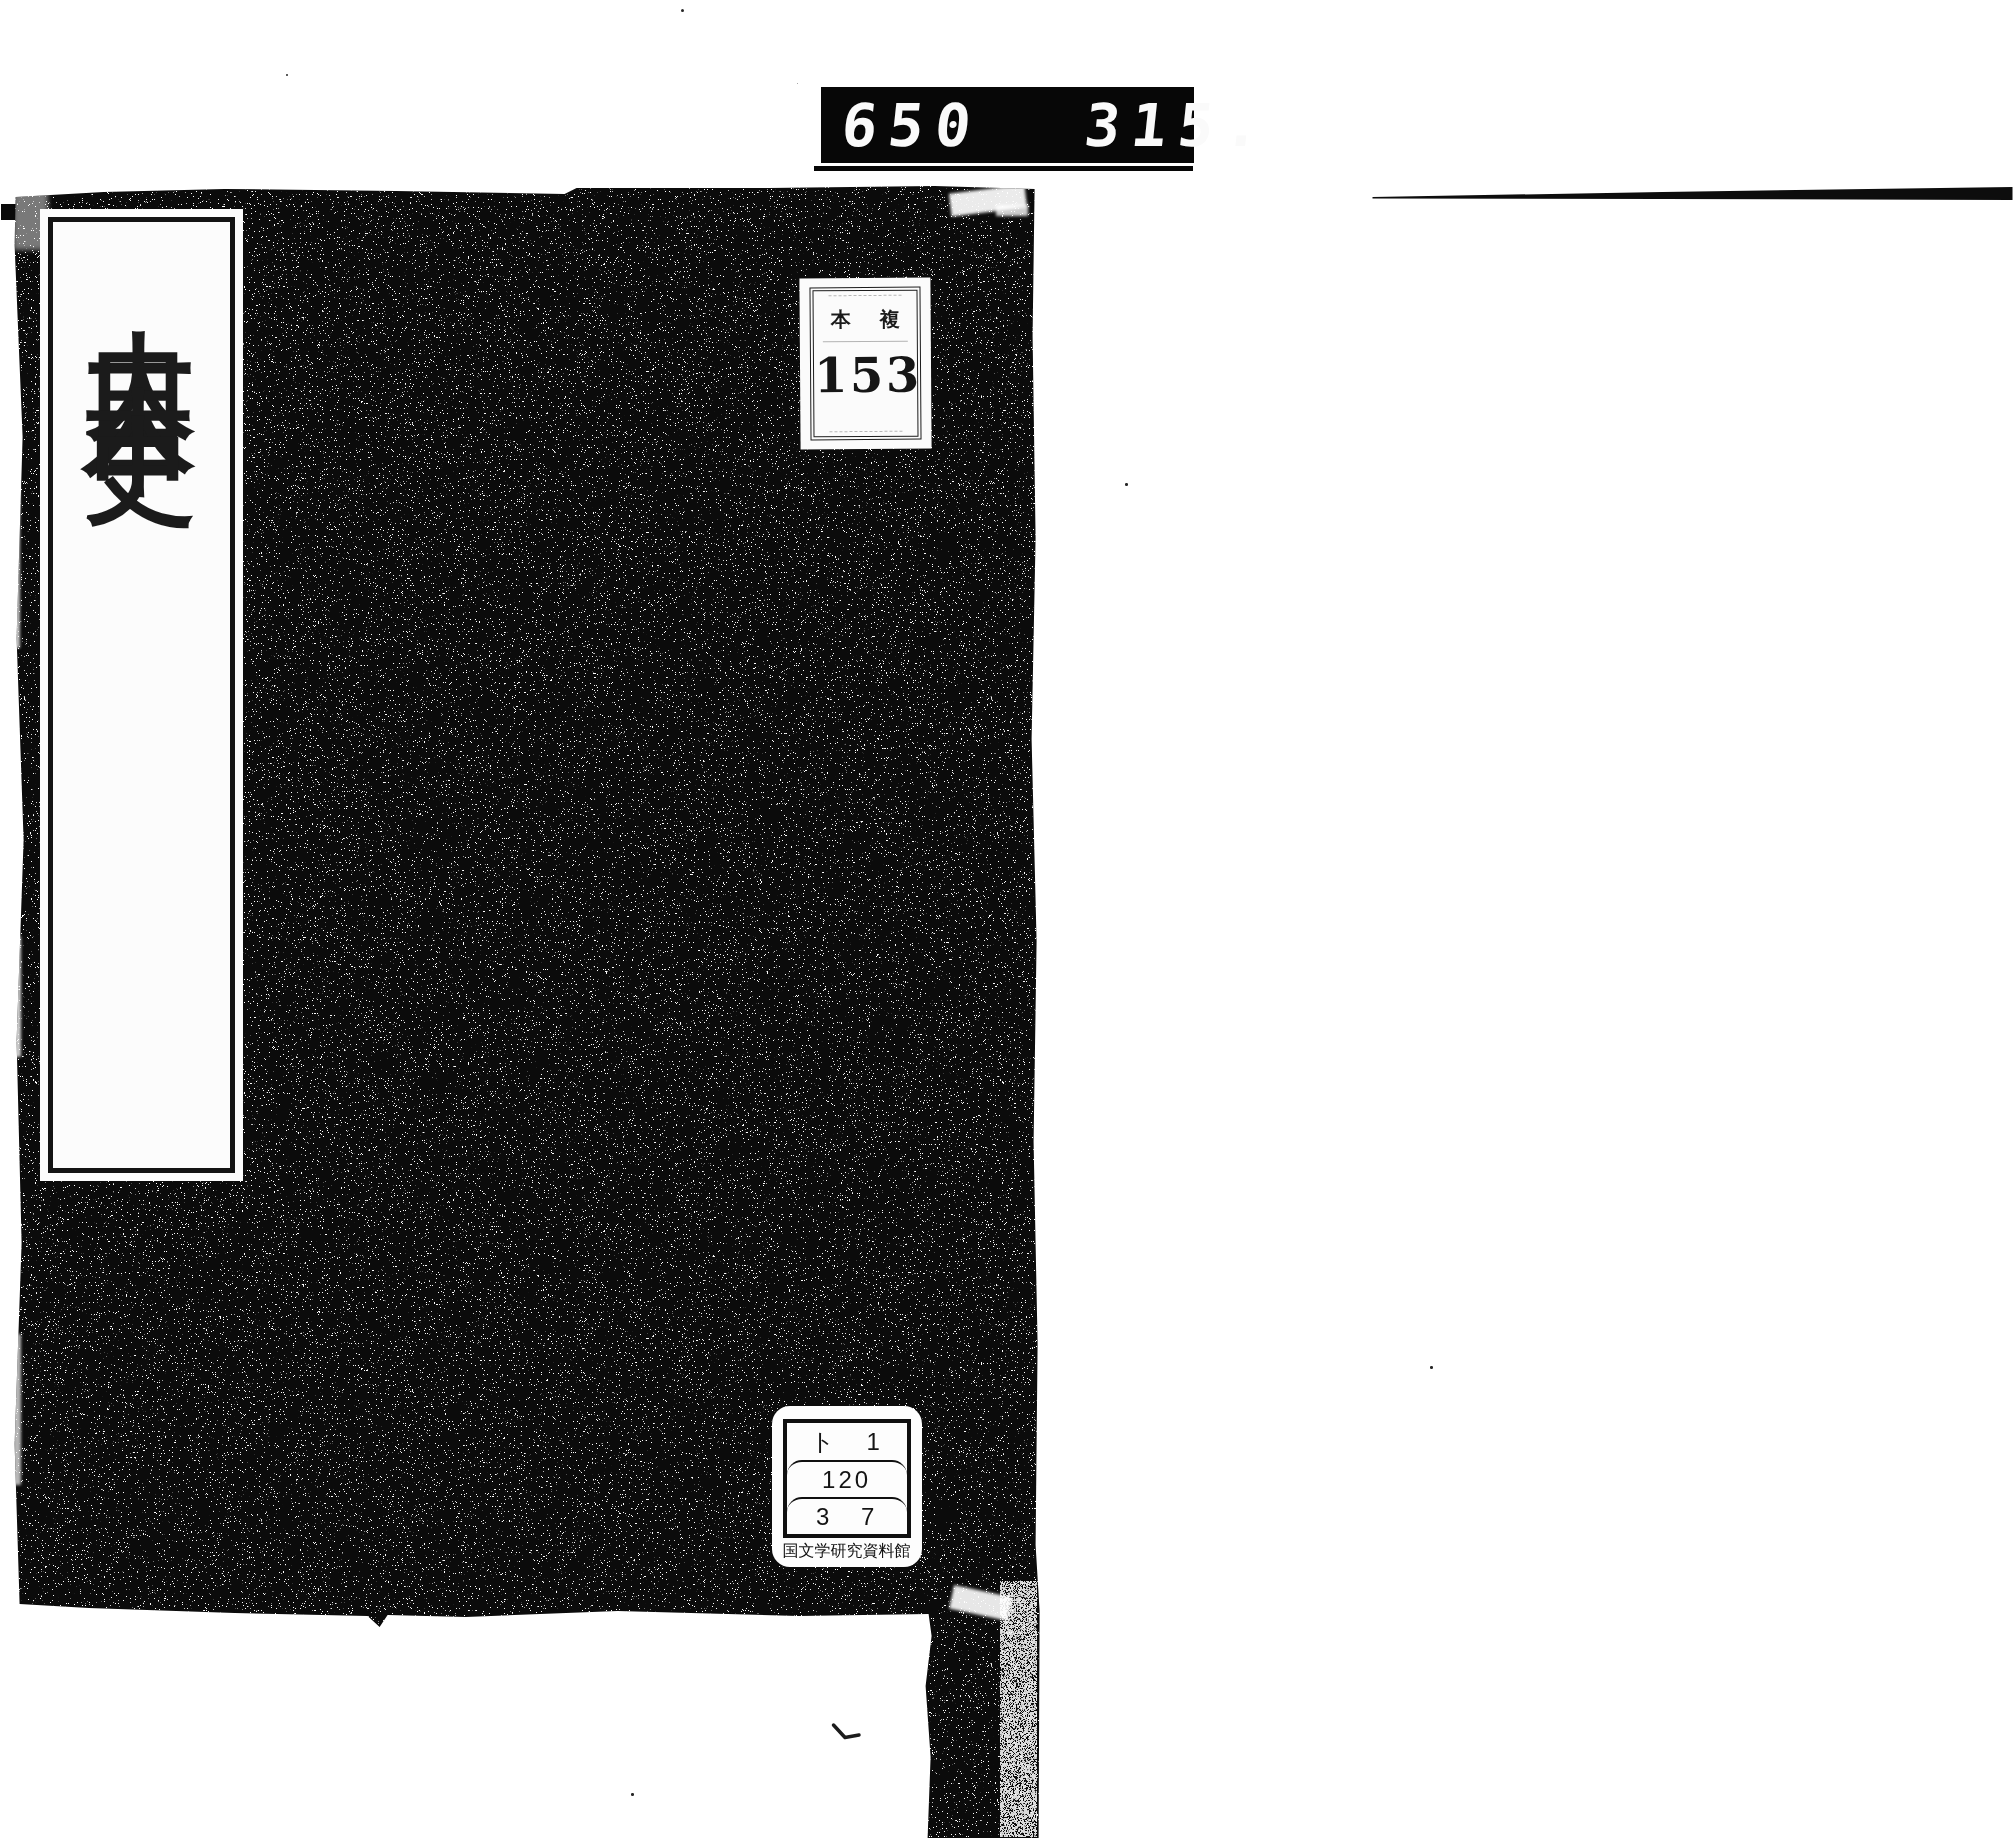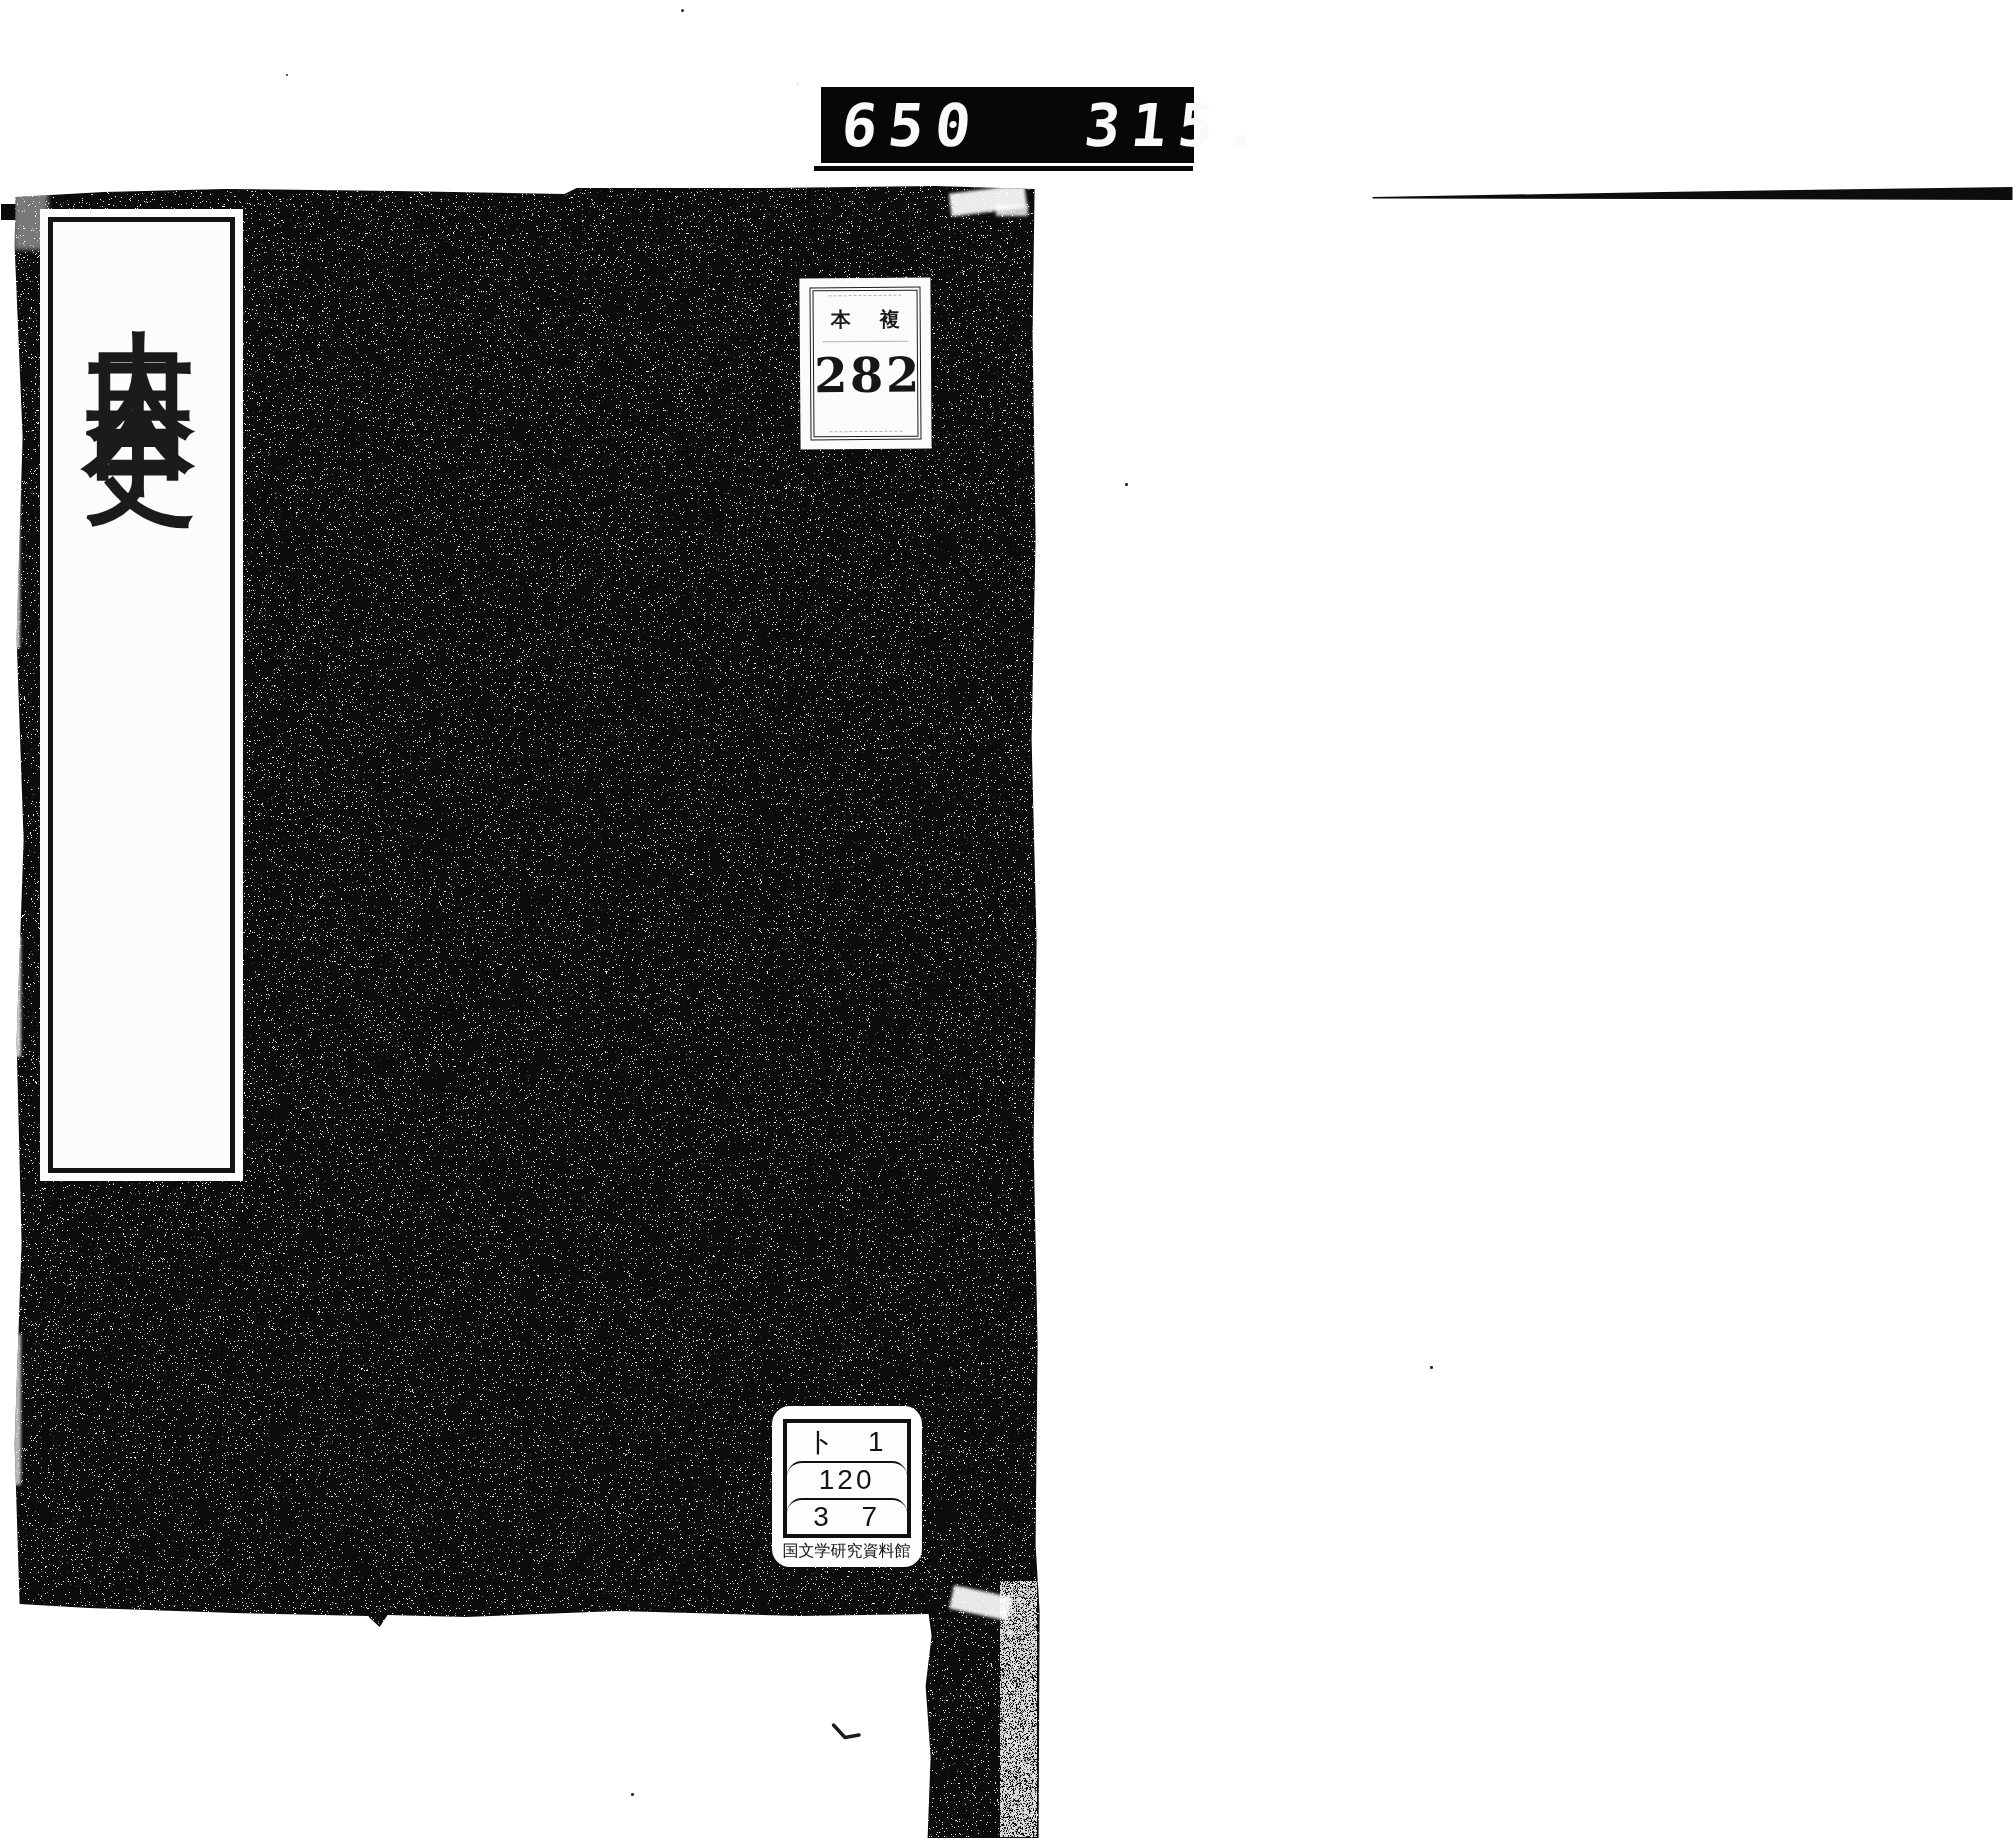--- a/index.html
+++ b/index.html
@@ -85,21 +85,21 @@
 
   
   .lib-label{left:759px;top:1221px;width:150px;height:161px;background:#fdfdfd;border-radius:18px;}
   .lib-table{
     position:absolute;left:11px;right:11px;top:13px;height:119px;
     border:4.5px solid #101010;box-sizing:border-box;
     display:grid;grid-template-rows:1fr 1fr 1fr;
   }
   .lib-row{
     display:flex;align-items:center;justify-content:center;
-    font-family:"Liberation Sans",sans-serif;font-size:28px;color:#141414;
+    font-family:"Liberation Sans",sans-serif;font-size:24px;color:#141414;
     letter-spacing:3px;word-spacing:19px;
   }
   .lib-row + .lib-row{border-top:2.5px solid #101010;border-radius:15px;}
   .lib-caption{
     position:absolute;left:0;right:0;bottom:5px;text-align:center;
     font-family:"Liberation Sans",sans-serif;font-size:16px;color:#101010;
   }
 
   
   .speck{background:#262626;border-radius:50%;}
@@ -163,21 +163,21 @@
   </div>
 
   <div class="abs copy-label">
     <div class="copy-frame">
       <div class="copy-dash top"></div>
       <div class="copy-chars">
         <span>本</span>
         <span>複</span>
       </div>
       <div class="copy-rule"></div>
-      <div class="copy-number">282</div>
+      <div class="copy-number">153</div>
       <div class="copy-dash bottom"></div>
     </div>
   </div>
 
   <div class="abs lib-label">
     <div class="lib-table">
       <div class="lib-row">ト 1</div>
       <div class="lib-row">120</div>
       <div class="lib-row">3 7</div>
     </div>

